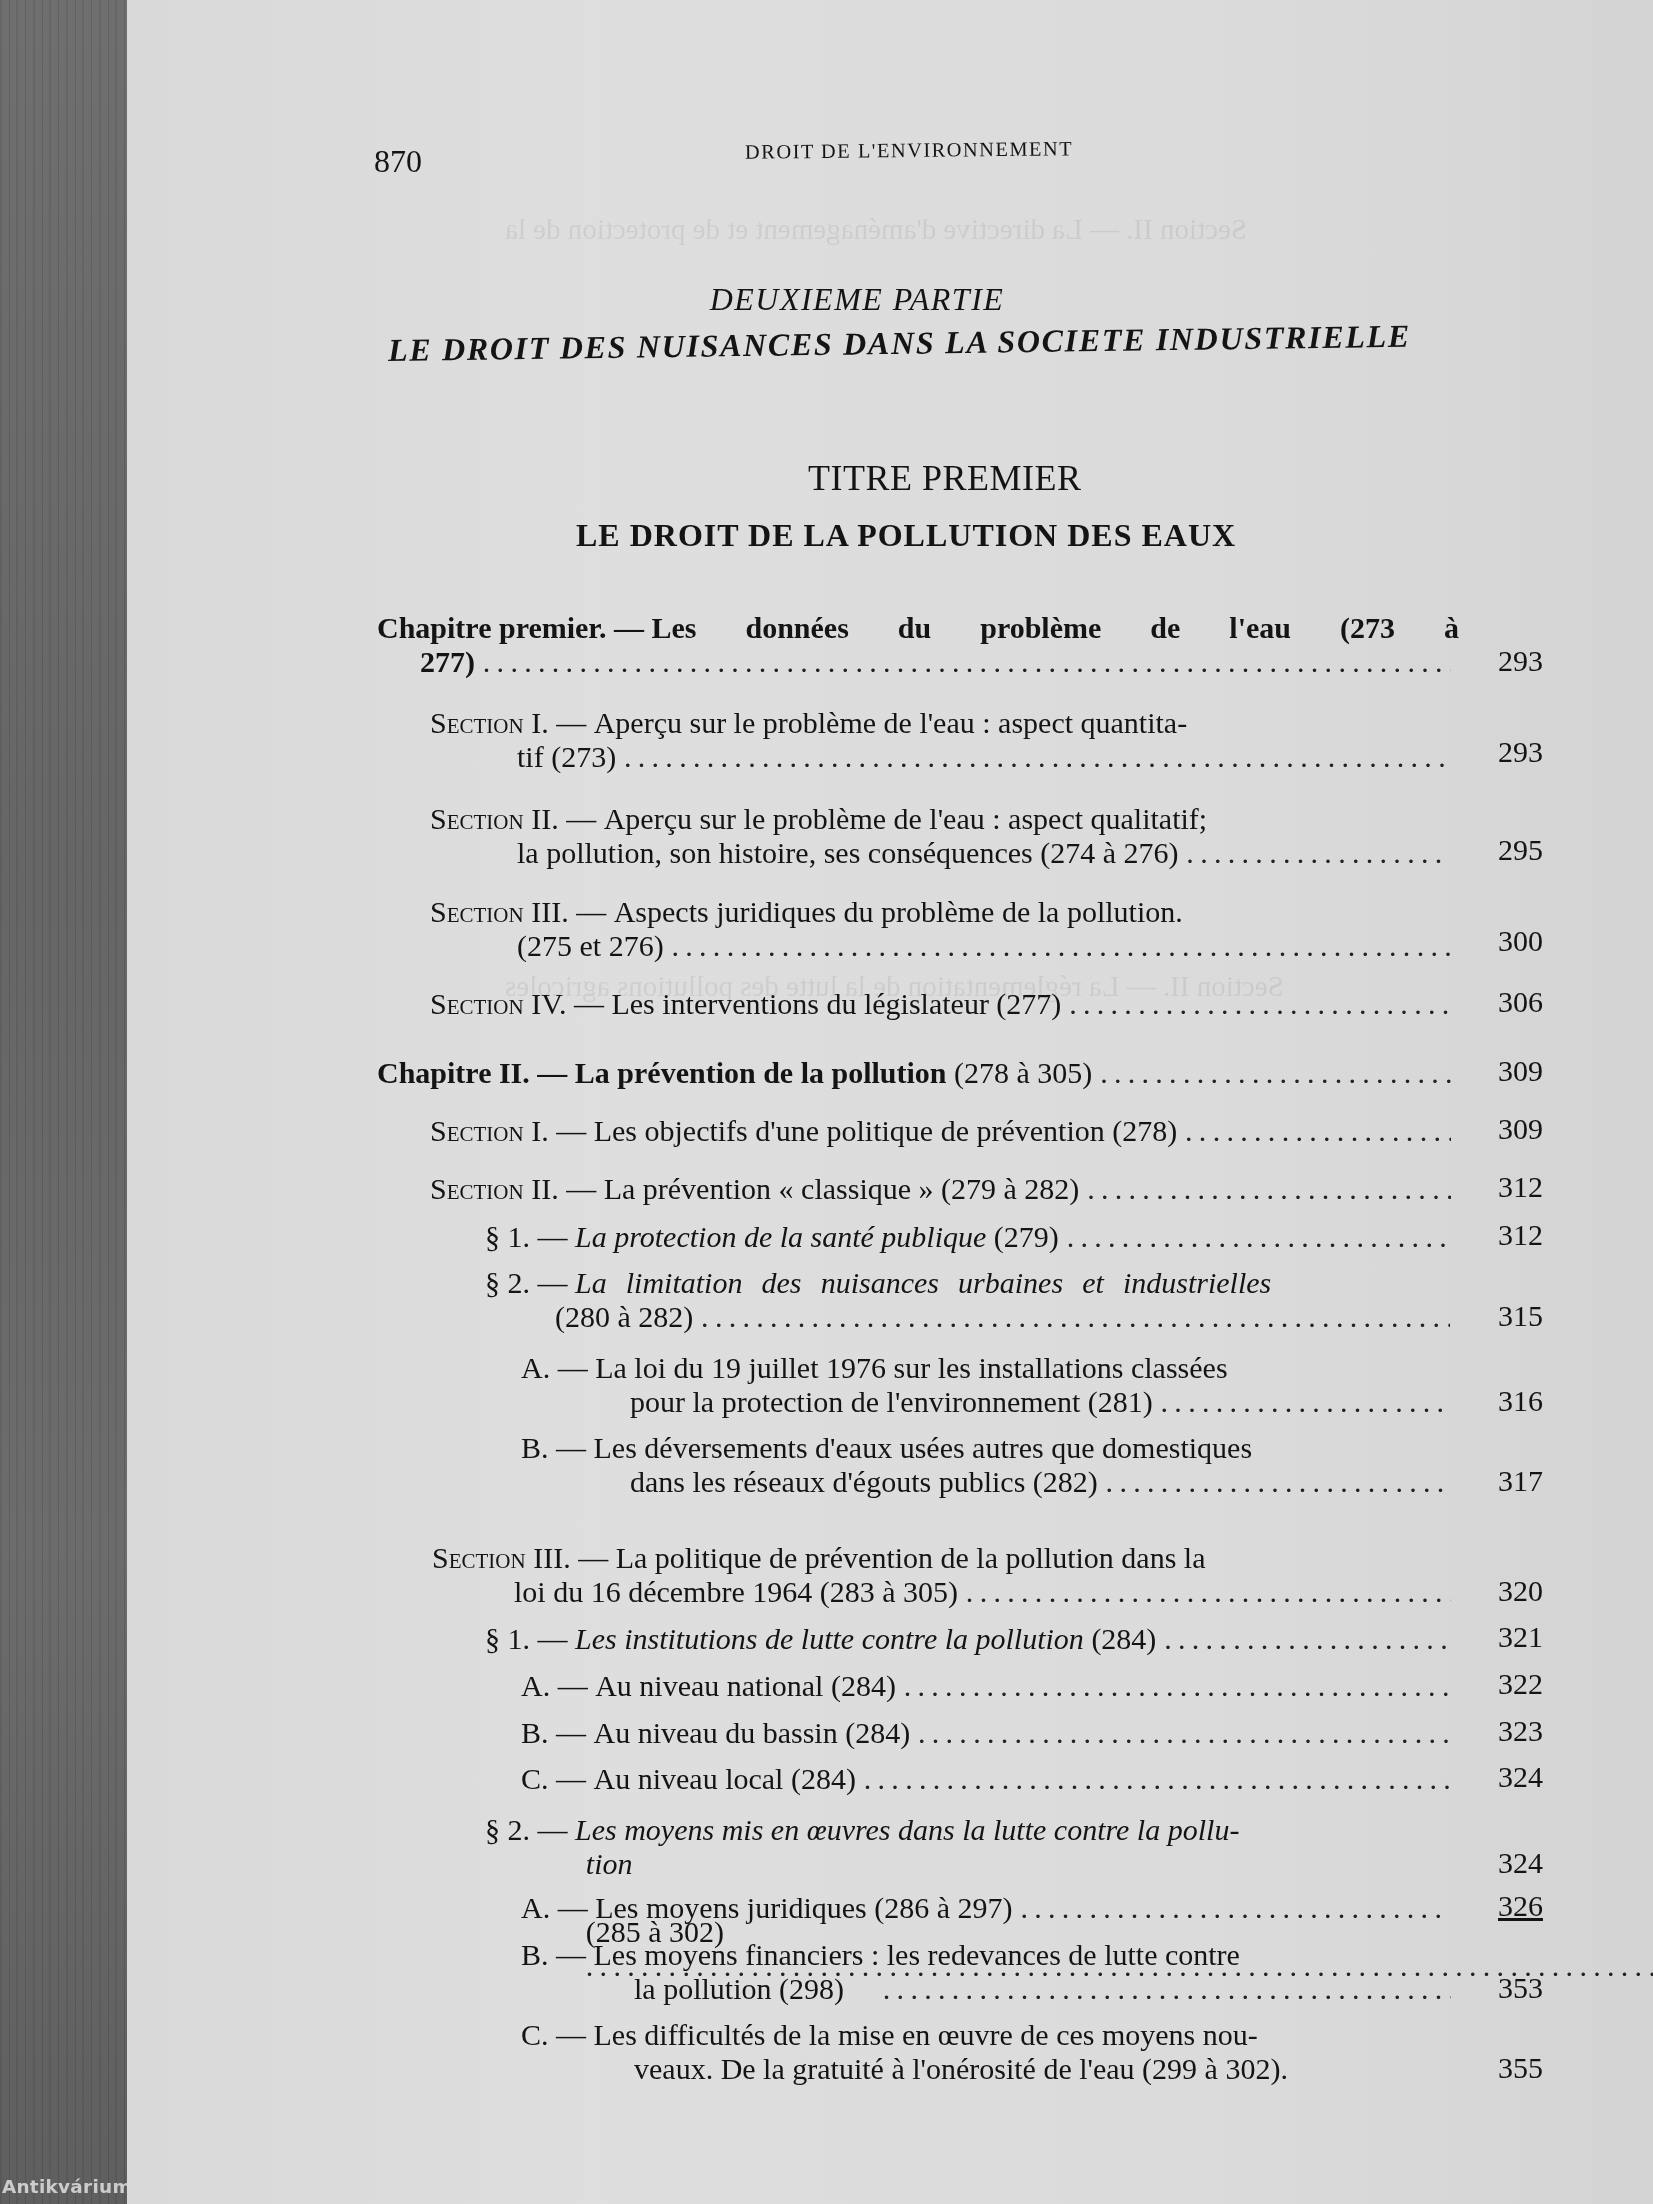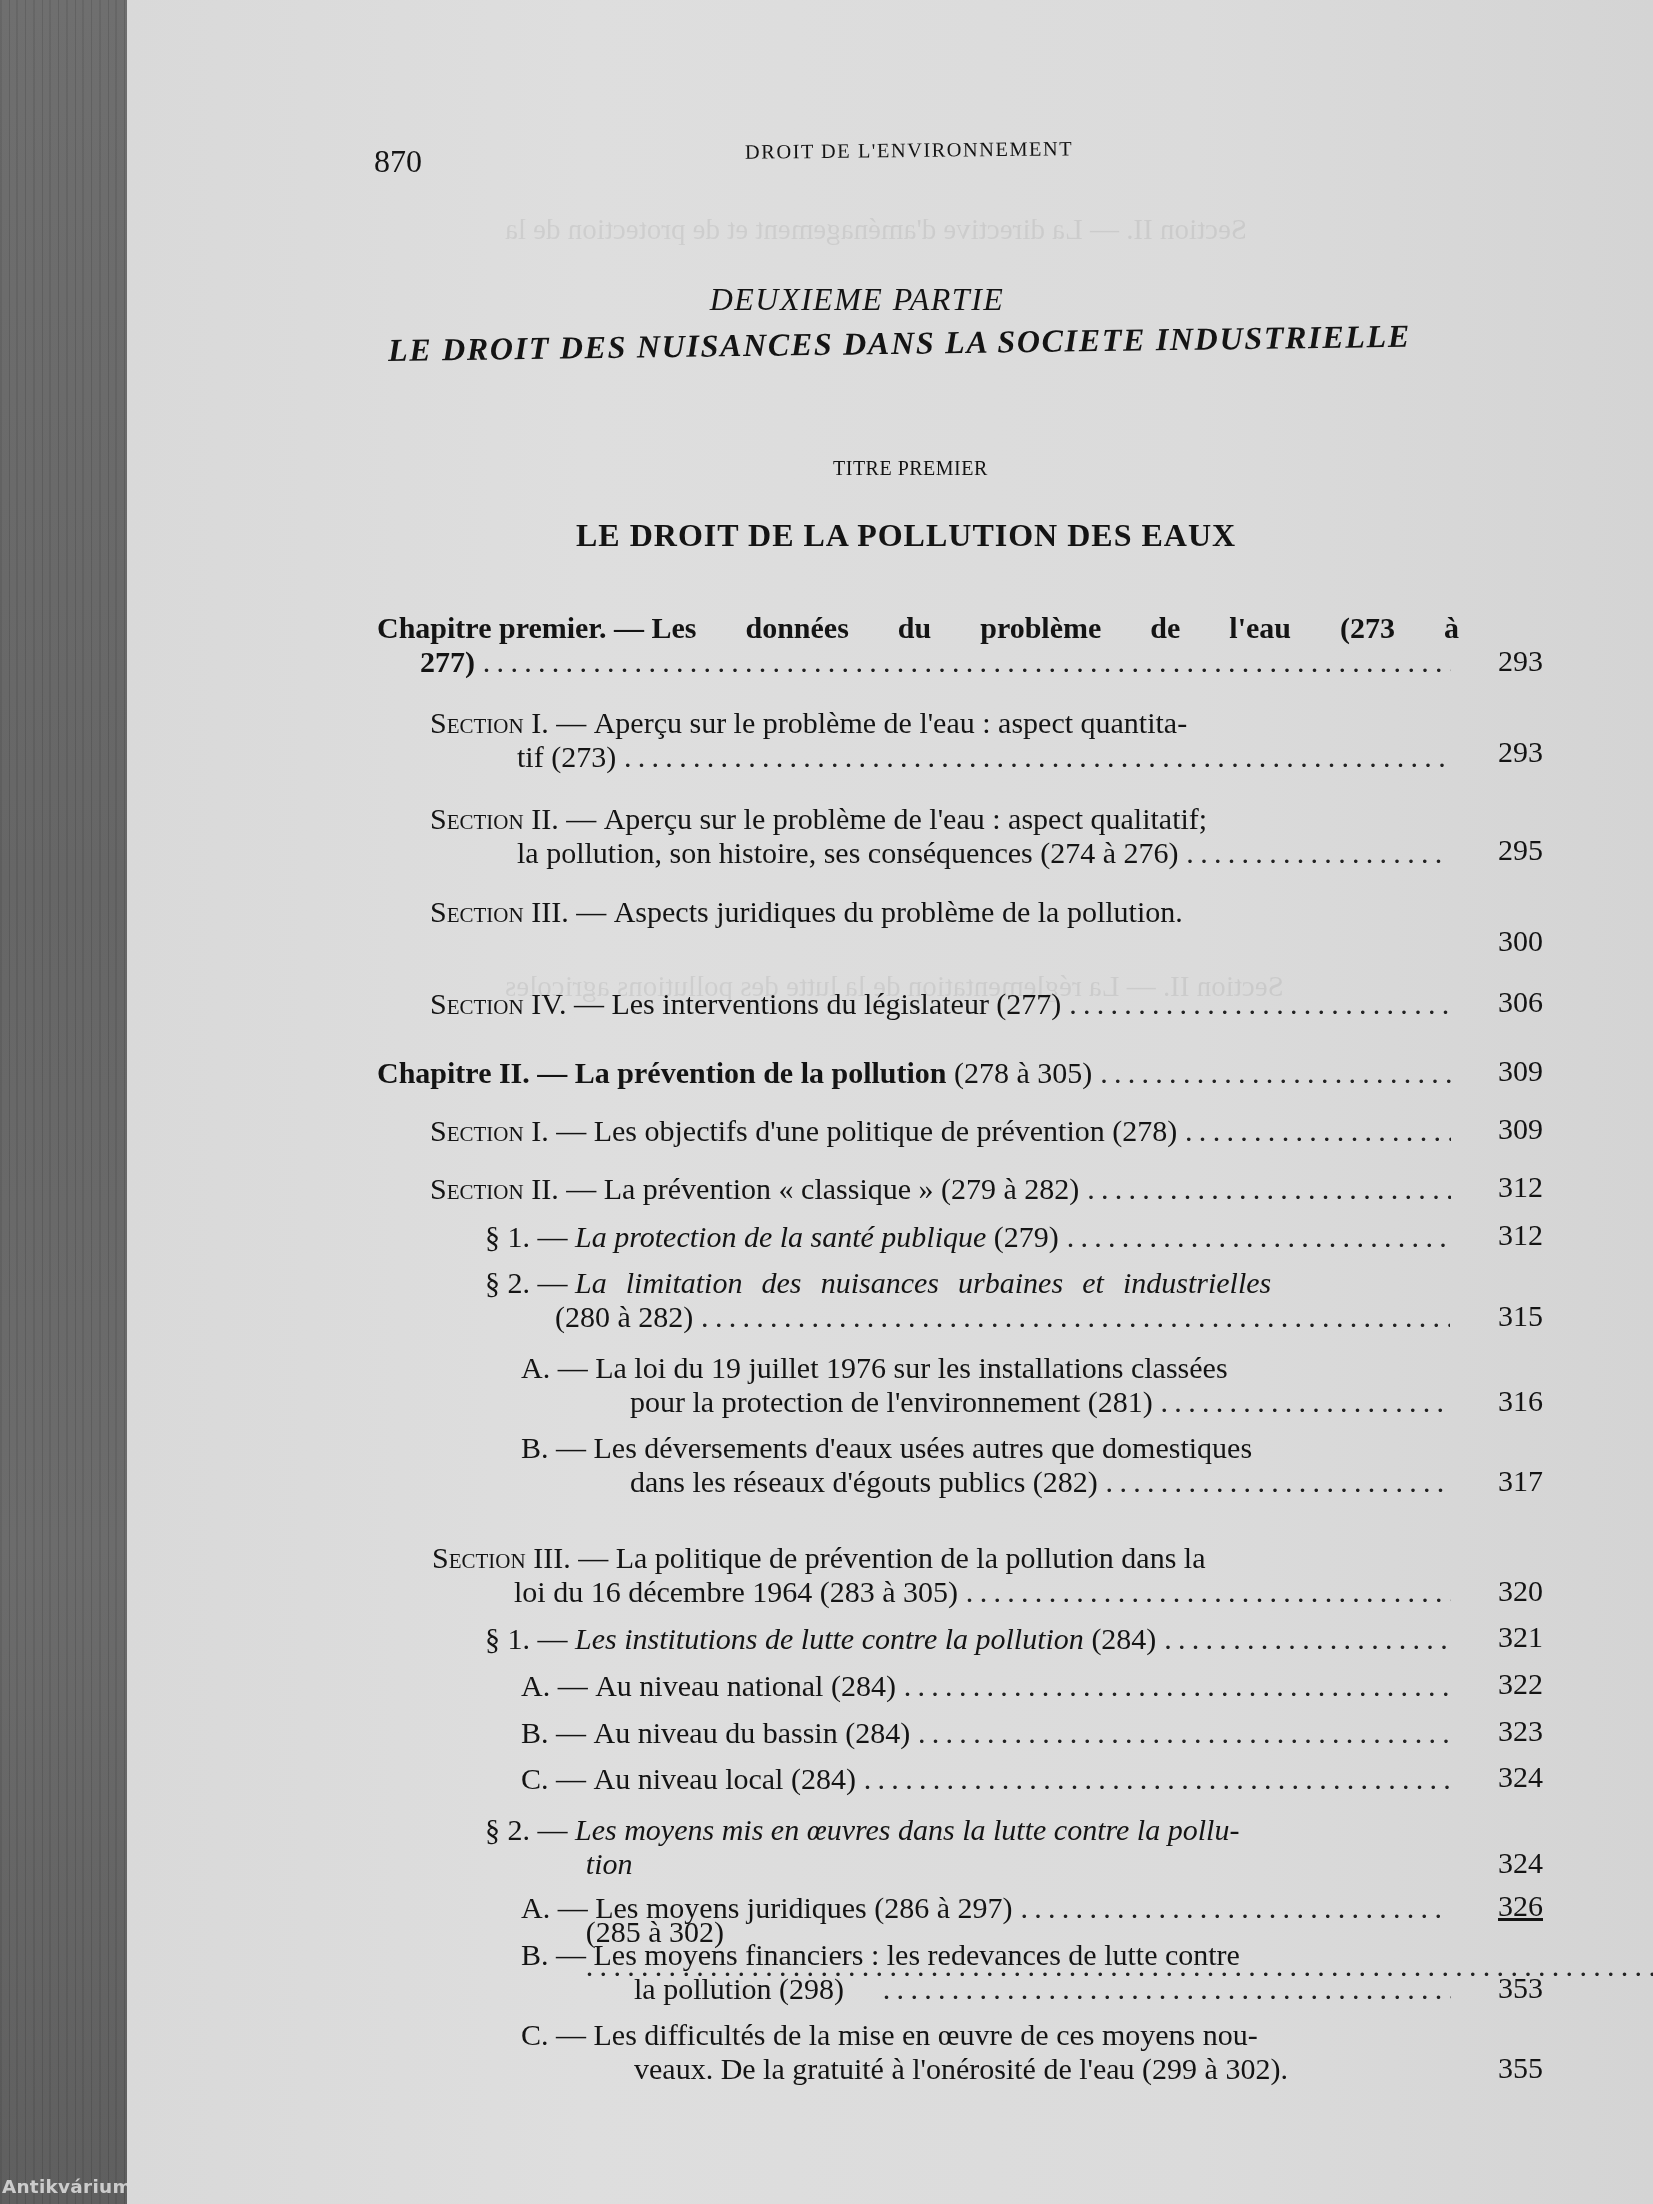--- a/index.html
+++ b/index.html
@@ -36,21 +36,21 @@
   .runhead .sc { font-size:20.4px; }
   .partie {
     position:absolute; left:0; width:1654px; top:281px; text-align:center;
     font-style:italic; font-size:32px; letter-spacing:1.5px; padding-left:60px; box-sizing:border-box;
   }
   .maintitle {
     position:absolute; left:388px; top:332px; font-style:italic; font-weight:bold;
     font-size:32px; letter-spacing:1.7px; transform:rotate(-0.8deg); transform-origin:left center;
   }
   .titre {
-    position:absolute; left:808px; top:457px; font-size:20px; letter-spacing:0.5px;margin-left:25px;
+    position:absolute; left:808px; top:457px; font-size:36px; letter-spacing:0.5px;
   }
   .titre2 {
     position:absolute; left:576px; top:517px; font-size:32px; font-weight:bold; letter-spacing:1px;
   }
   .toc { position:absolute; left:0; top:0; width:1654px; }
   .entry { position:absolute; font-size:30px; line-height:34px; }
   .entry .line { display:flex; align-items:baseline; white-space:nowrap; }
   .entry .txt { white-space:nowrap; }
   .entry .dots {
     flex:1; overflow:hidden; margin:0 7.8px; letter-spacing:6.3px; color:#222;
@@ -107,20 +107,24 @@
     <div class="line" style="width:1029px;"><span class="txt sc">Section II. —</span>&nbsp;<span class="txt">Aperçu sur le problème de l'eau : aspect qualitatif;</span></div>
     <div class="line" style="padding-left:87px;width:941px;">
         <span class="txt">la pollution, son histoire, ses conséquences (274 à 276)</span>
         <span class="dots"></span>
       </div>
     <span class="pnum" style="top:31px;">295</span>
   </div>
 
   <div class="entry" style="left:430px;top:895px;width:1113px;">
     <div class="line" style="width:1029px;"><span class="txt sc">Section III. —</span>&nbsp;<span class="txt">Aspects juridiques du problème de la pollution.</span></div>
+    <div class="line" style="padding-left:87px;width:941px;">
+        <span class="txt">(275 et 276)</span>
+        <span class="dots"></span>
+      </div>
     <span class="pnum" style="top:29px;">300</span>
   </div>
 
   <div class="entry" style="left:430px;top:987px;width:1113px;">
     <div class="line" style="width:1029px;"><span class="txt sc">Section IV. —</span>&nbsp;<span class="txt">Les interventions du législateur (277)</span><span class="dots"></span></div>
     <span class="pnum" style="top:-1.9px;">306</span>
   </div>
 
   <div class="entry" style="left:377px;top:1056px;width:1166px;">
     <div class="line" style="width:1082px;"><span class="txt chap">Chapitre II. —</span>&nbsp;<span class="txt chap">La prévention de la pollution</span>&nbsp;<span class="txt">(278 à 305)</span><span class="dots"></span></div>

